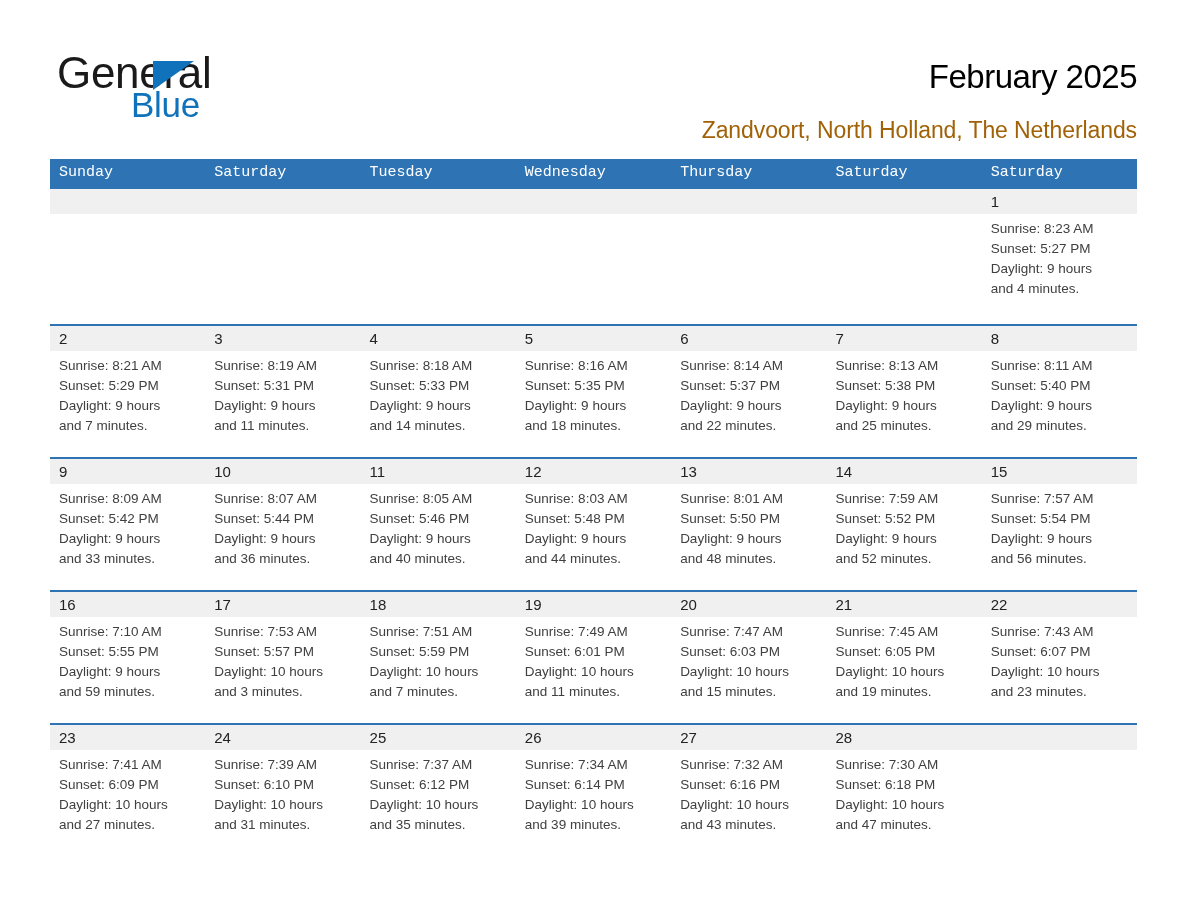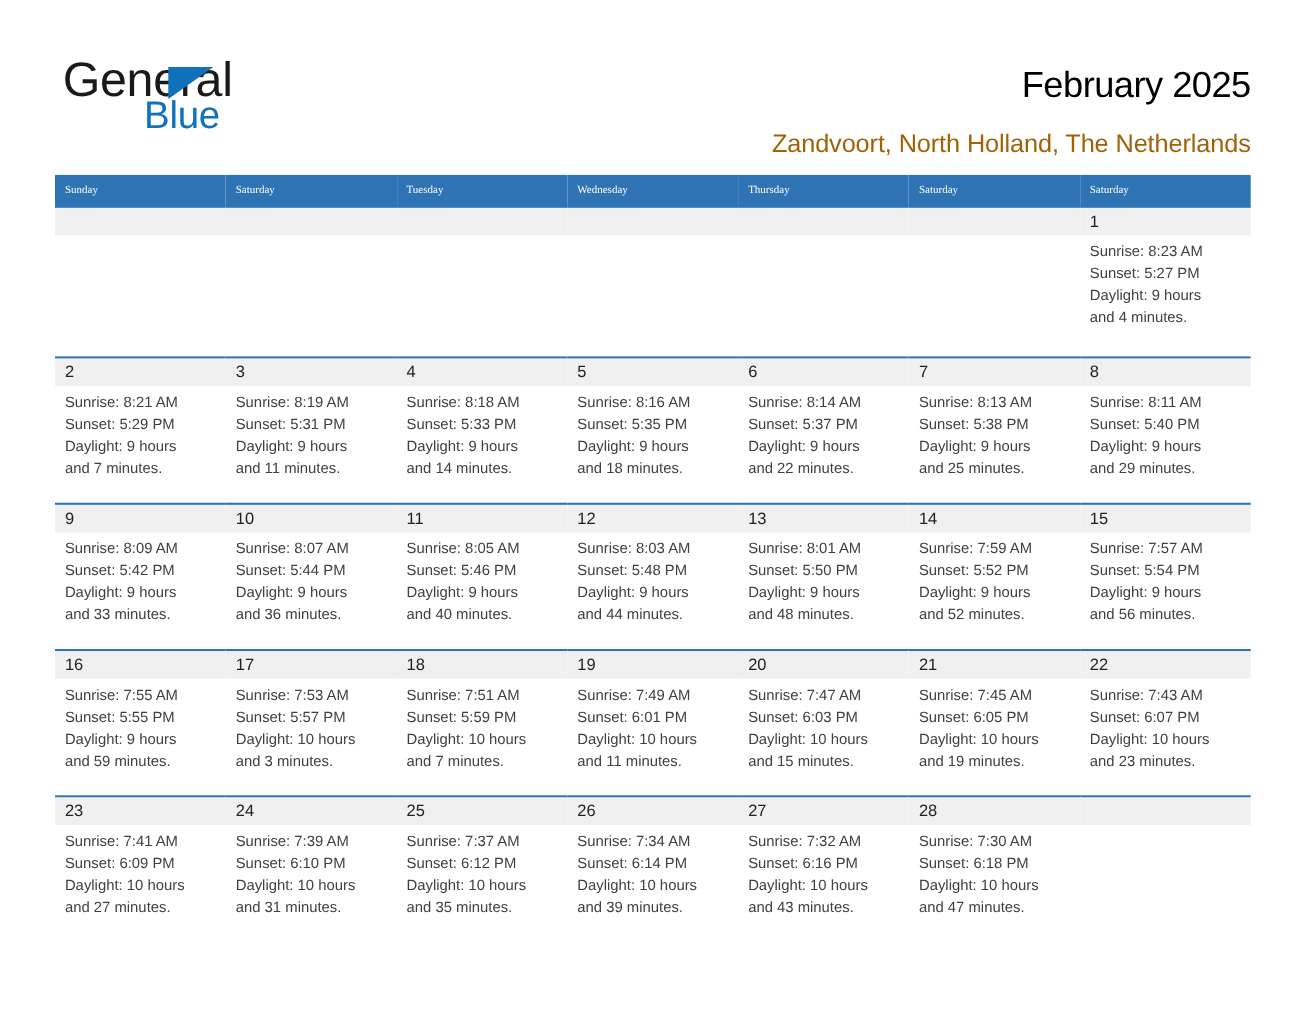--- a/index.html
+++ b/index.html
@@ -99,27 +99,27 @@
     top: 159px;
     width: 1087px;
     border-collapse: collapse;
     table-layout: fixed;
   }
   .calendar col { width: 155.28px; }
 
   .weekday-header th {
     background: #2e74b5;
     color: #ffffff;
-    font-size: 10px;
+    font-size: 15px;
     font-weight: normal;
     text-align: left;
     padding: 5px 0 6px 9px;
     height: 17px;
     vertical-align: middle;
-    font-family: Liberation Serif, serif;
+    font-family: Liberation Mono, monospace;
   }
 
   .week-row td {
     vertical-align: top;
     padding: 0;
     border-top: 2px solid #2e74b5;
     background: #ffffff;
     height: 133px;
     box-sizing: border-box;
   }
@@ -430,21 +430,21 @@
           </div>
             </div>
           </td>
       </tr>
 
       <tr class="week-row">
         <td>
             <div class="cell-inner">
           <div class="daynum-band">16</div>
           <div class="cell-body">
-            <div>Sunrise: 7:55 AM</div>
+            <div>Sunrise: 7:10 AM</div>
             <div>Sunset: 5:55 PM</div>
             <div>Daylight: 9 hours</div>
             <div>and 59 minutes.</div>
           </div>
             </div>
           </td>
         <td>
             <div class="cell-inner">
           <div class="daynum-band">17</div>
           <div class="cell-body">

